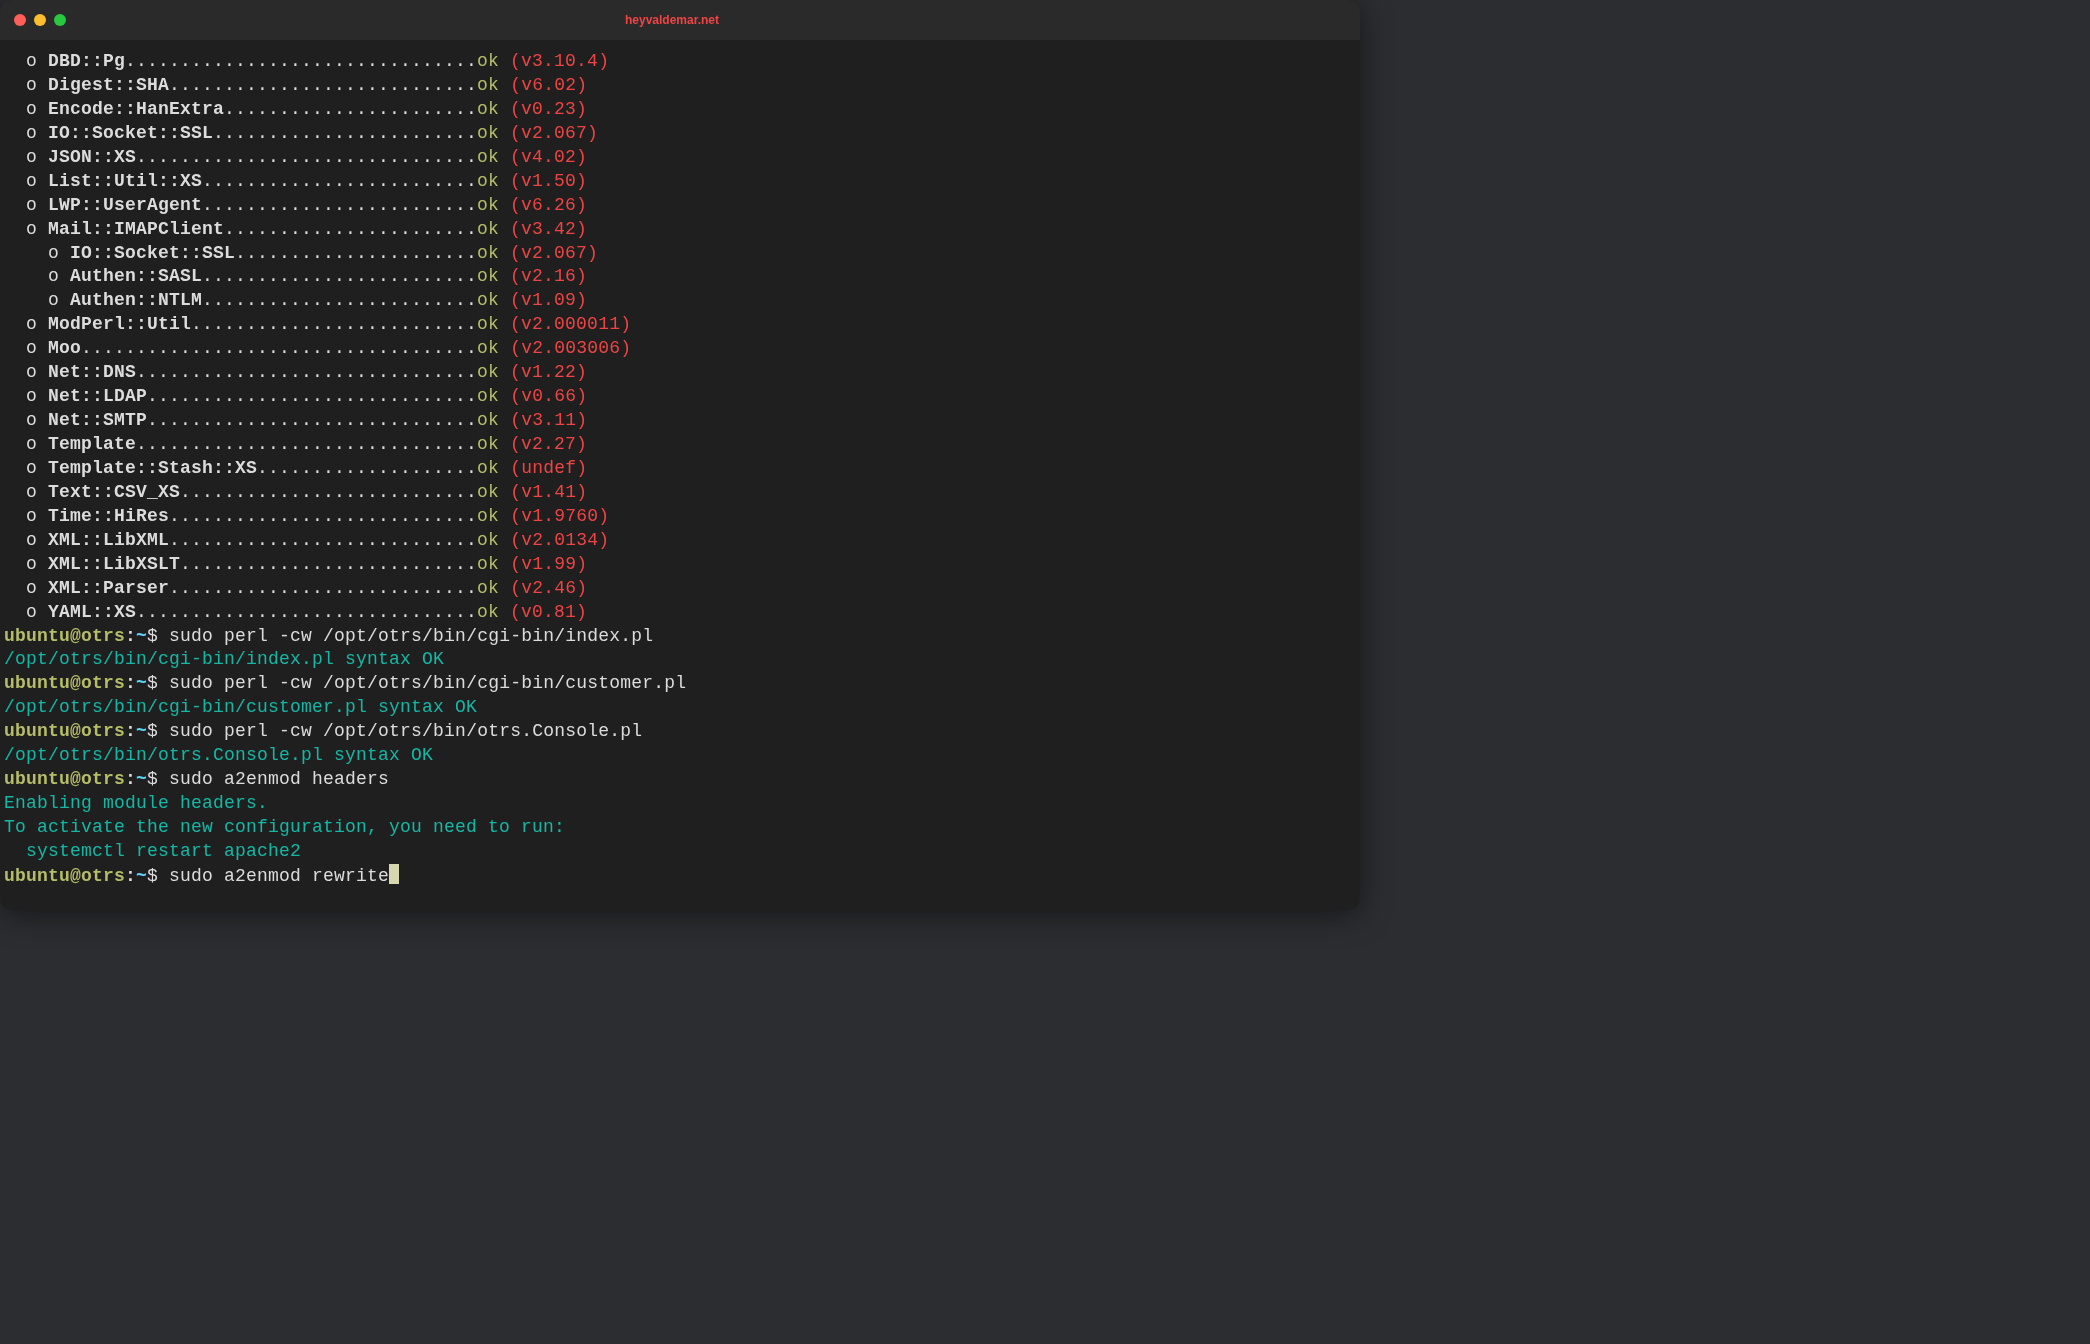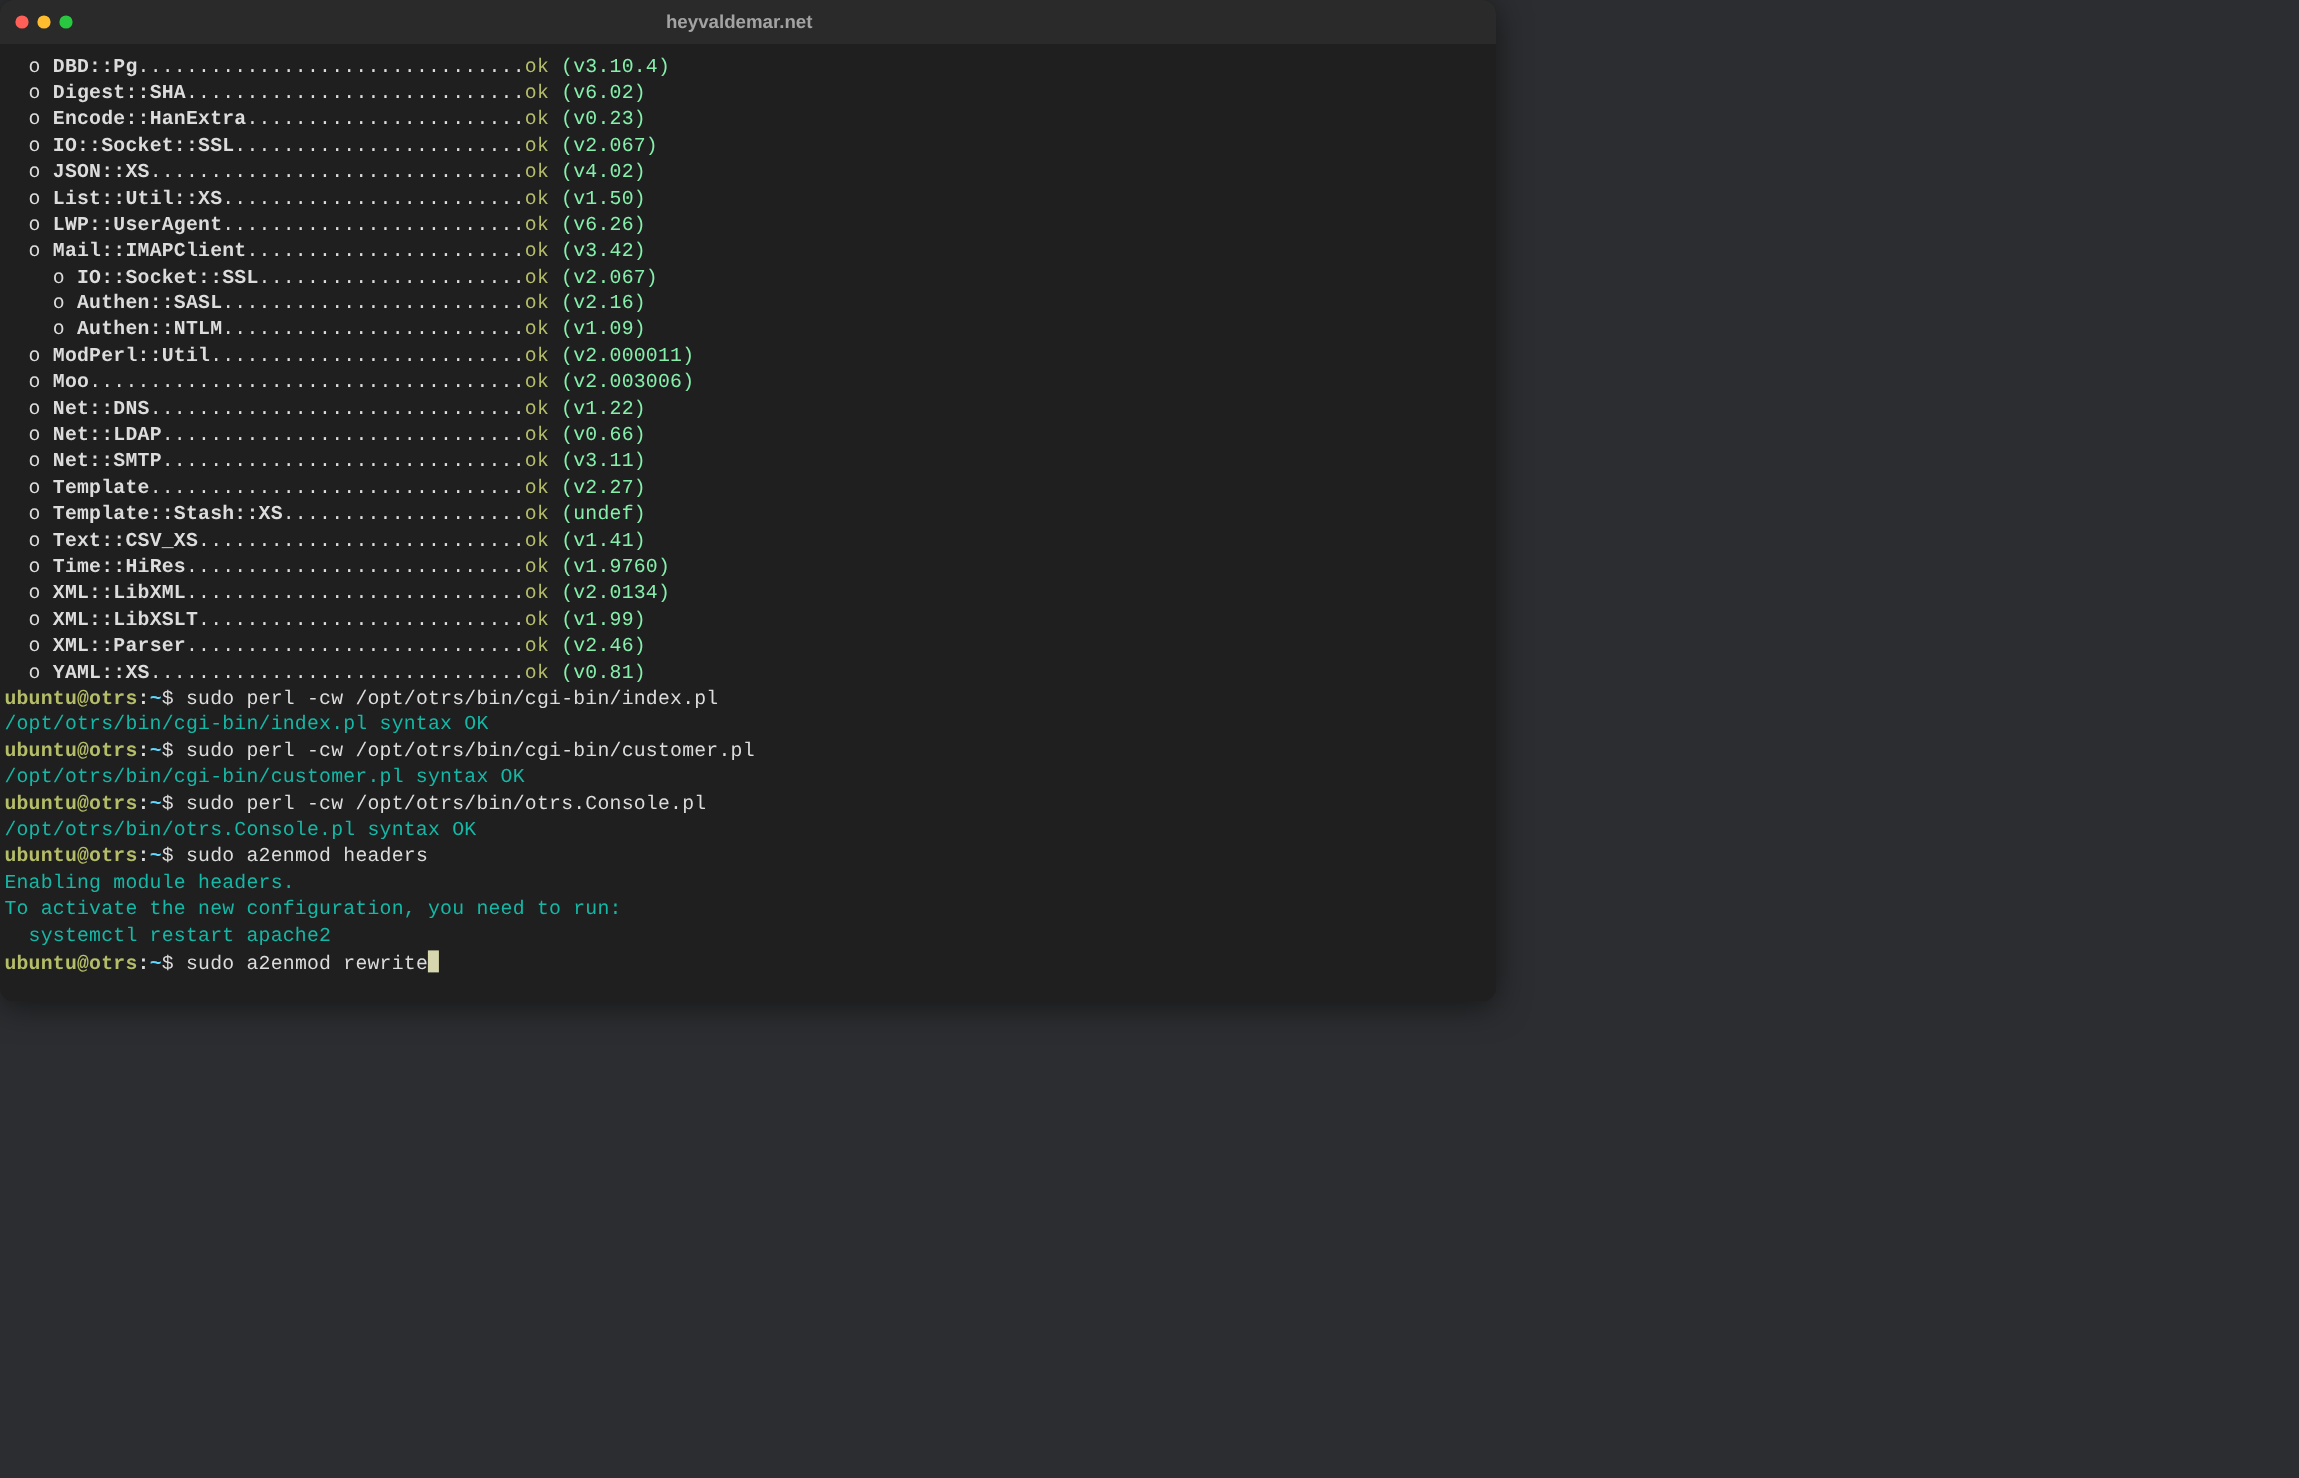--- a/index.html
+++ b/index.html
@@ -39,42 +39,42 @@
     height: 12px;
     border-radius: 50%;
   }
   .tl-close { background: #ff5f57; }
   .tl-min   { background: #febc2e; }
   .tl-max   { background: #28c840; }
   .title {
     position: absolute;
     left: 0; right: 16px;
     text-align: center;
-    color: #a3a3a3;
-    font-size: 17px;
+    color: #ef4444;
+    font-size: 12px;
     font-weight: 600;
     font-family: -apple-system, BlinkMacSystemFont, "Segoe UI", sans-serif;
     pointer-events: none;
   }
   .terminal-body {
     flex: 1;
     padding: 10px 4px 10px 4px;
     color: #dcdcdc;
     font-size: 18px;
     line-height: 1.33;
     white-space: pre;
     overflow: hidden;
     letter-spacing: 0.2px;
   }
   .line { white-space: pre; }
   .bullet { color: #dcdcdc; }
   .mod    { color: #dcdcdc; font-weight: bold; }
   .dots   { color: #dcdcdc; }
   .ok     { color: #b5bd68; } 
-  .ver    { color: #86efac; }
+  .ver    { color: #ef4444; }
   .userhost { color: #b5bd68; font-weight: bold; font-family: Liberation Mono, monospace; }
   .colon    { color: #dcdcdc; font-weight: bold; }
   .cwd      { color: #5fd7ff; font-weight: bold; }
   .dollar   { color: #dcdcdc; }
   .cmd      { color: #dcdcdc; }
   .out      { color: #14b8a6; }
   .cursor {
     display: inline-block;
     width: 10px;
     height: 20px;

